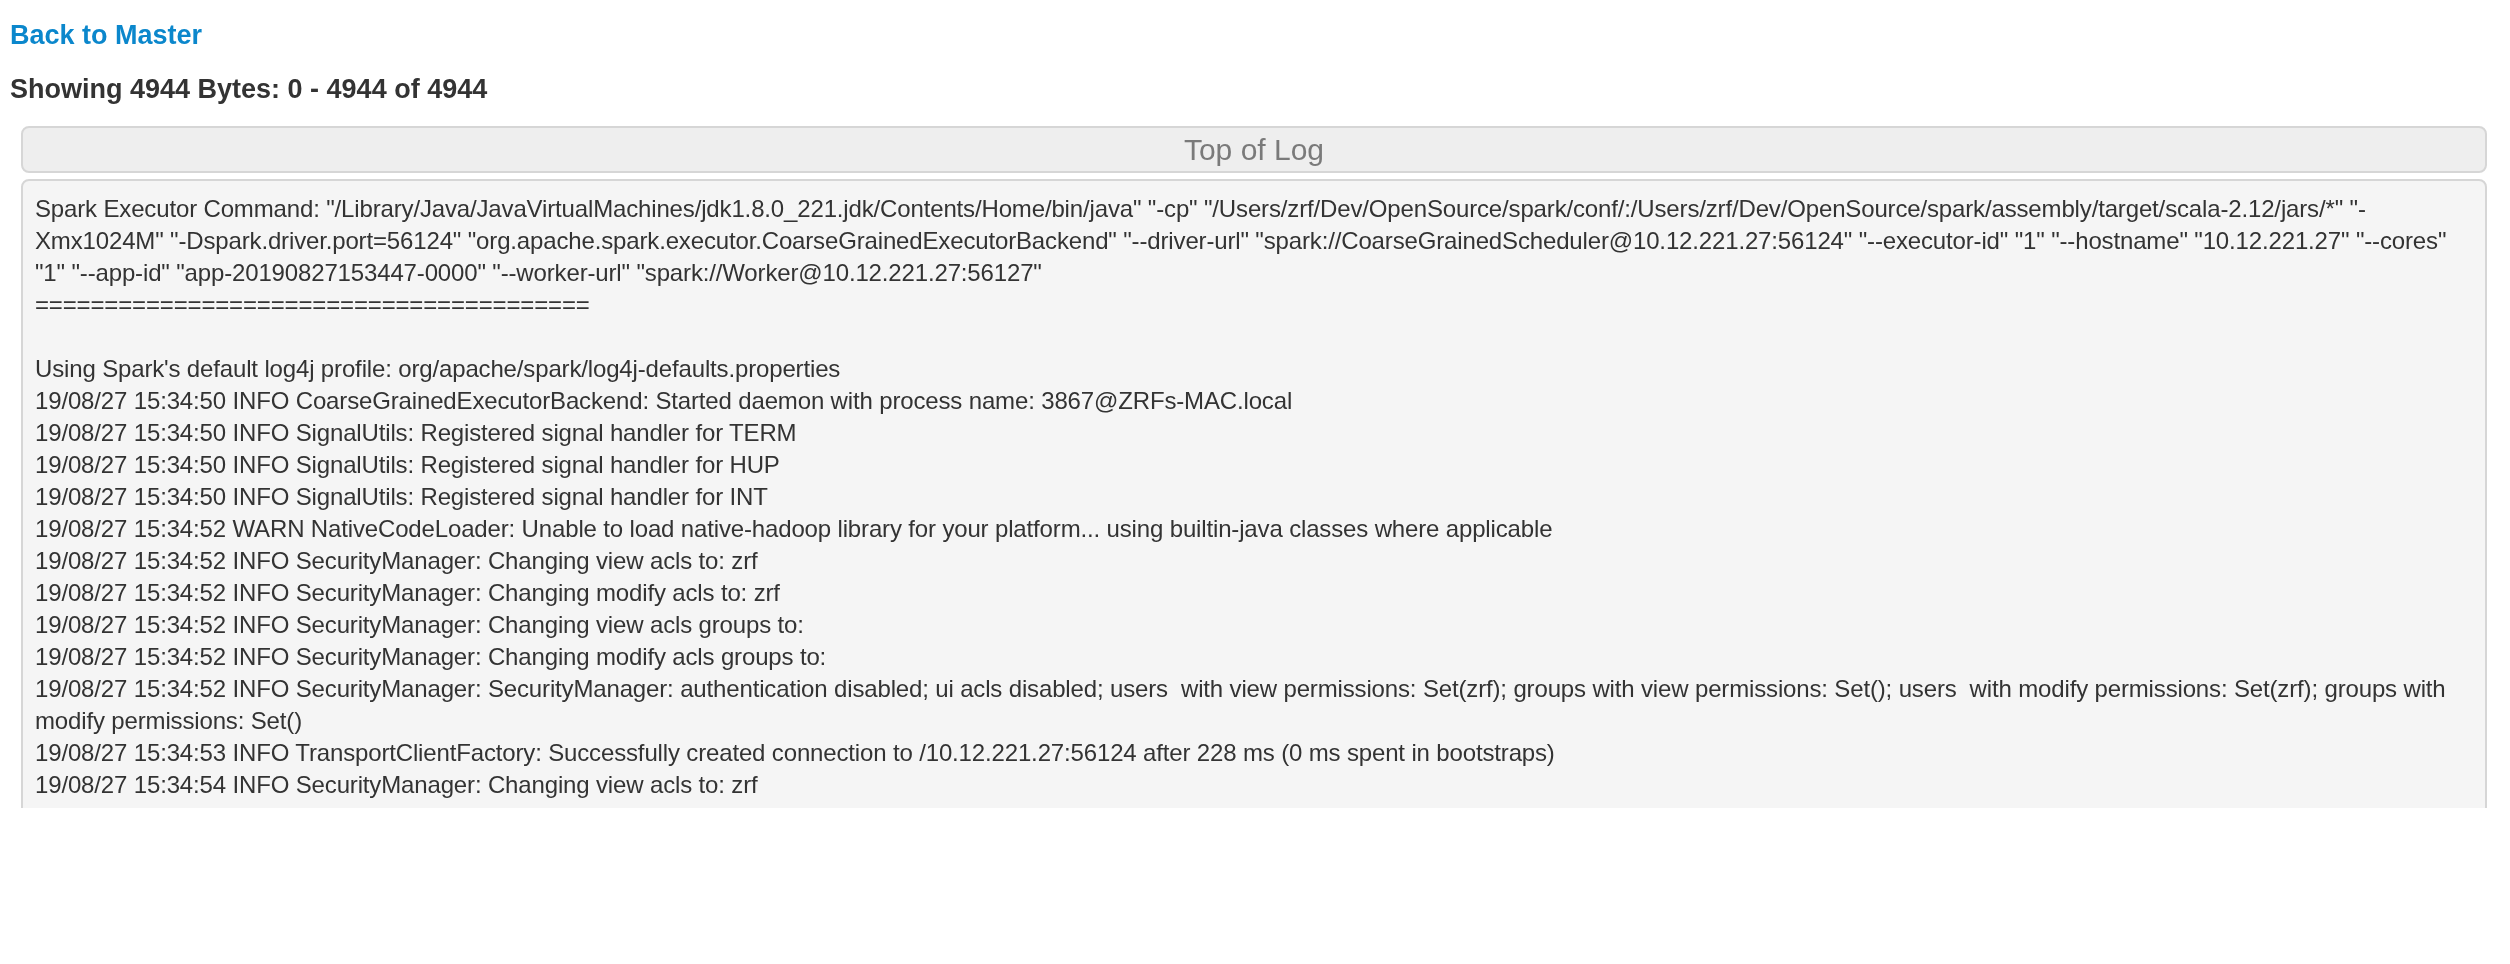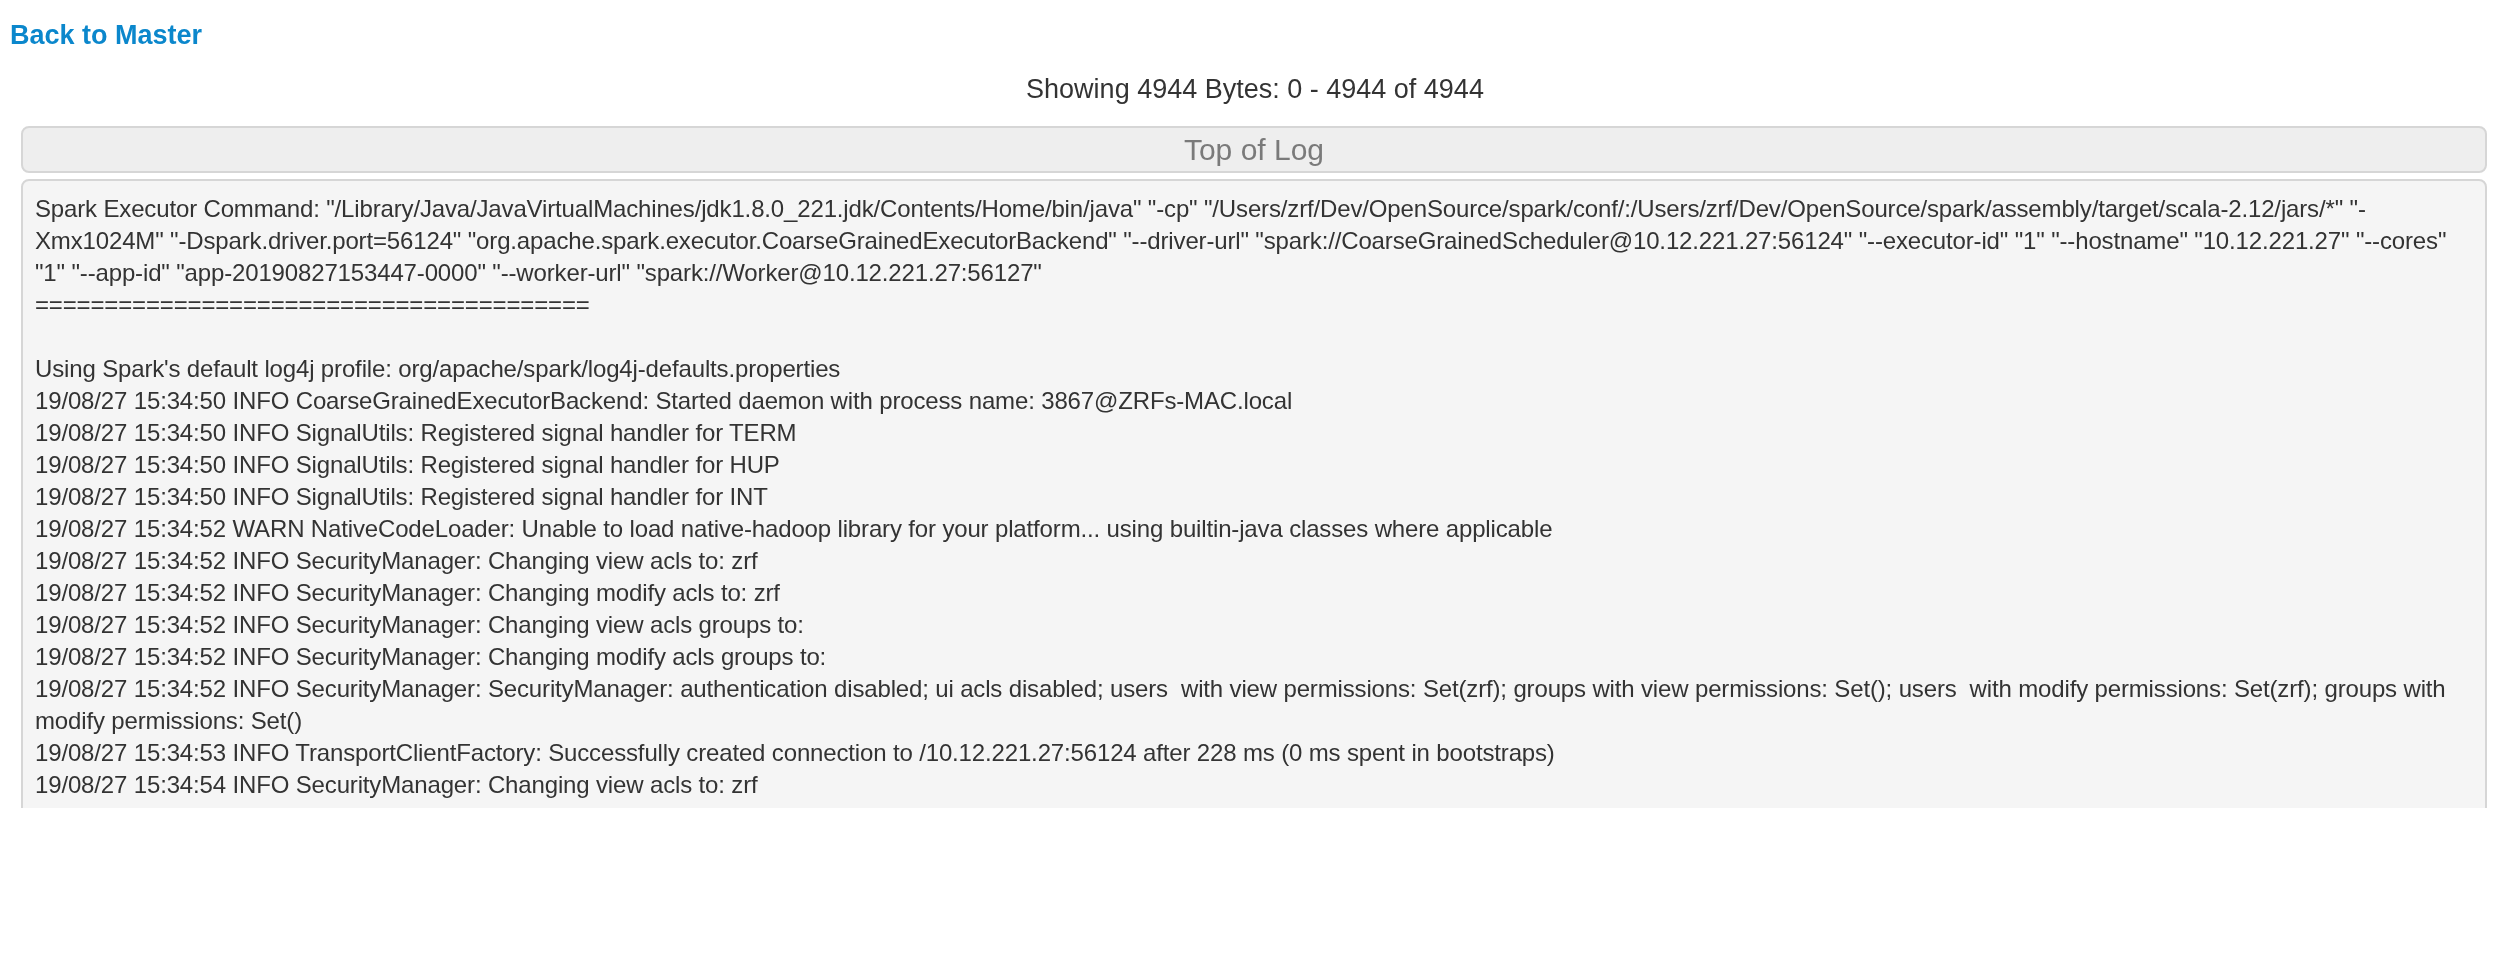--- a/index.html
+++ b/index.html
@@ -20,23 +20,22 @@
     line-height: 30px;
     font-weight: bold;
     text-decoration: none;
     cursor: pointer;
   }
 
   .byte-range {
     margin: 24px 10px 0 10px;
     font-size: 27px;
     line-height: 30px;
-    font-weight: normal;
+    font-weight: bold;
     color: var(--heading_text, #333333);
-    text-align: center;
   }
 
   .log-nav {
     box-sizing: border-box;
     margin: 22px 23px 0 21px;
     height: 47px;
     background: var(--bar_bg, #eeeeee);
     border: 2px solid var(--border, #d6d6d6);
     border-radius: 8px;
     display: flex;

